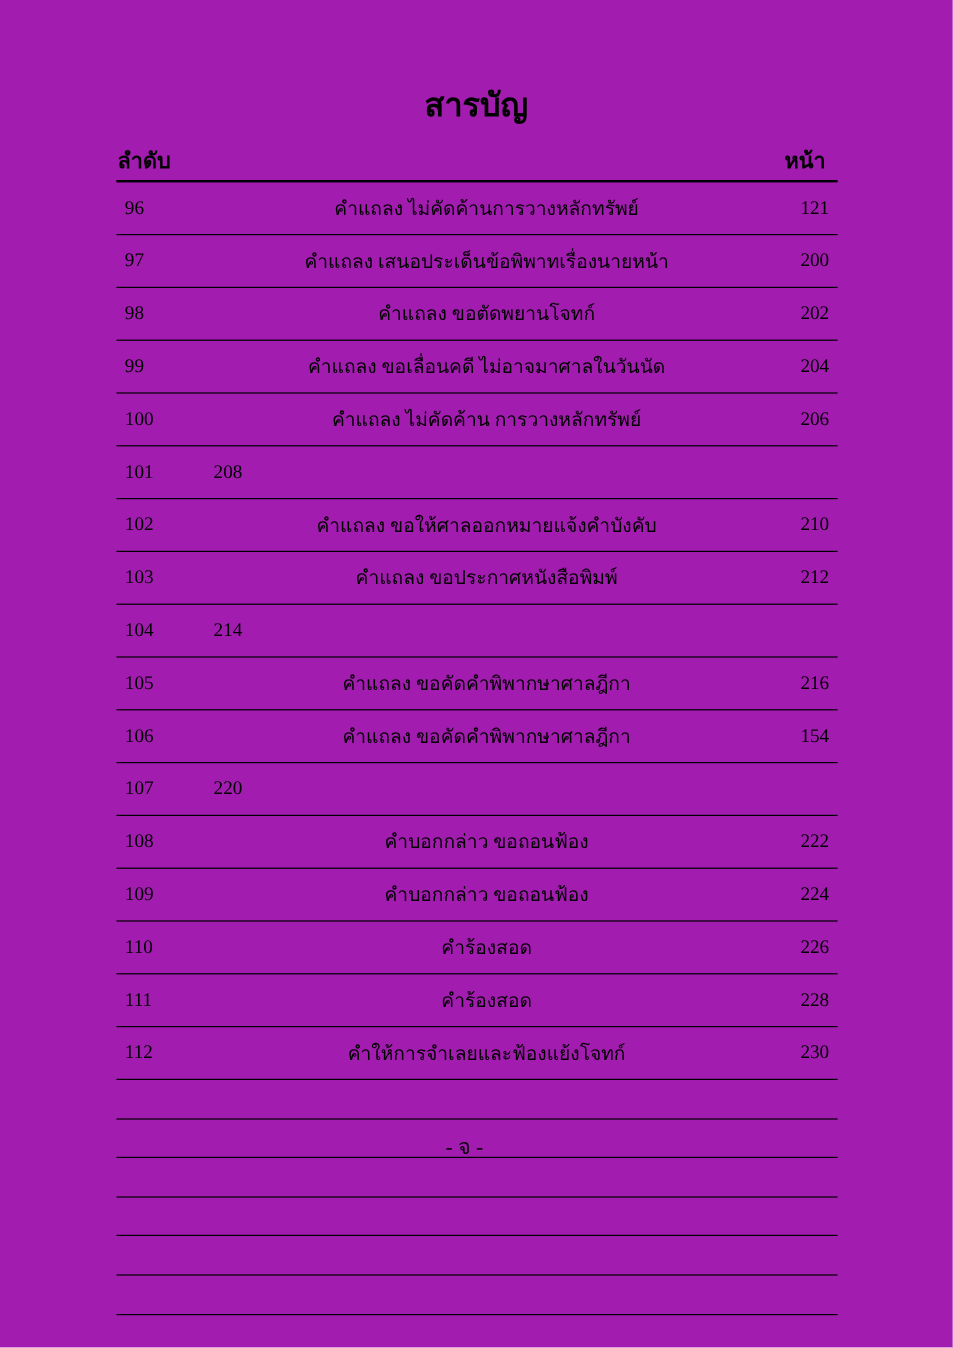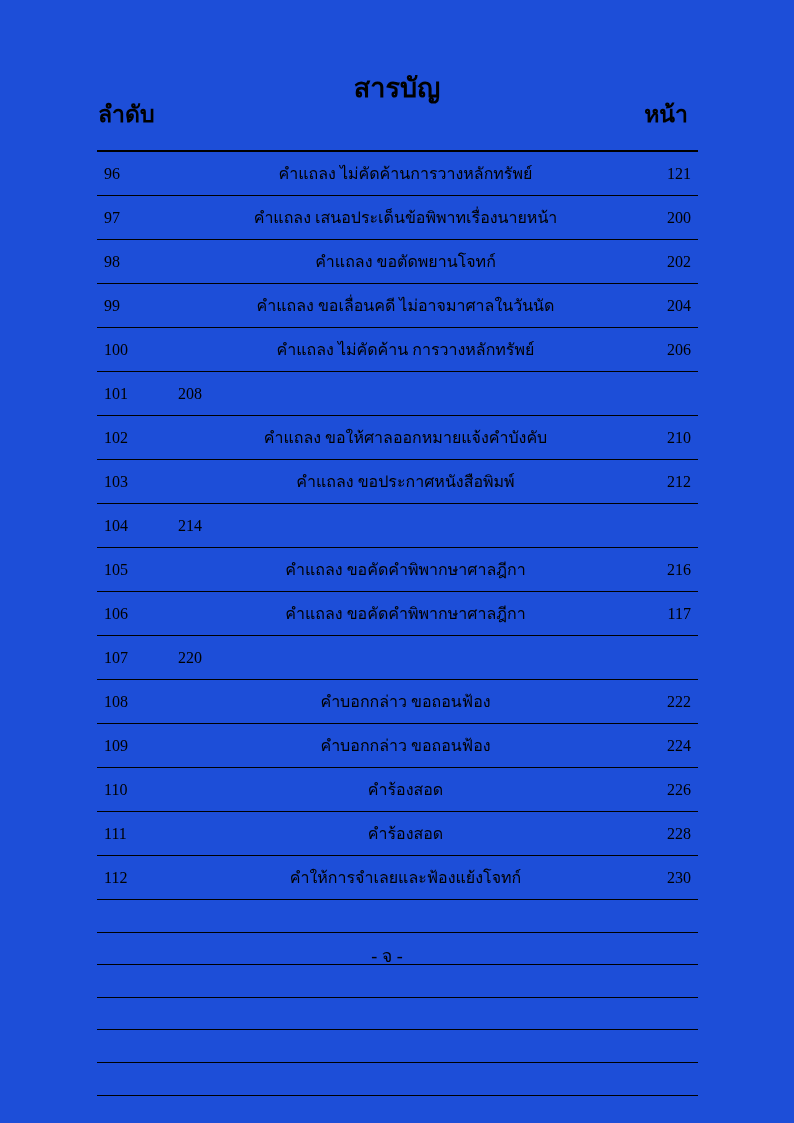--- a/index.html
+++ b/index.html
@@ -1,21 +1,21 @@
 <!DOCTYPE html>
 <html><head>
 <meta charset="utf-8">
 <style>
   * { box-sizing: border-box; }
   html, body { margin: 0; padding: 0; background: #ffffff; }
   .page {
     position: relative;
     width: 794px;
     height: 1123px;
-    background: #1d4ed8;
+    background: #a21caf;
     color: #000000;
     font-family: "Liberation Serif", "DejaVu Serif", serif;
     overflow: hidden;
   }
   .doc-title {
     position: absolute;
     top: 74px;
     left: 97px;
     width: 600px;
     text-align: center;
@@ -28,23 +28,23 @@
     top: 114px;
     left: 97px;
     width: 601px;
   }
   .toc-header {
     display: flex;
     justify-content: space-between;
     align-items: flex-end;
     height: 38px;
     border-bottom: 2px solid #000;
-    font-size: 23px;
+    font-size: 18px;
     font-weight: bold;
-    padding: 0 10px 18px 1px;
+    padding: 0 10px 2px 1px;
   }
   .toc-row {
     display: flex;
     align-items: center;
     height: 44px;
     border-bottom: 1.6px solid #000;
     font-size: 16px;
   }
   .col-no   { flex: none; width: 64px; padding-left: 7px; }
   .col-desc { flex: 1; white-space: nowrap; overflow: hidden; text-align: center; }
@@ -132,21 +132,21 @@
 
   <div class="toc-row">
     <span class="col-no">105</span>
     <span class="col-desc">คำแถลง ขอคัดคำพิพากษาศาลฎีกา</span>
     <span class="col-page">216</span>
   </div>
 
   <div class="toc-row">
     <span class="col-no">106</span>
     <span class="col-desc">คำแถลง ขอคัดคำพิพากษาศาลฎีกา</span>
-    <span class="col-page">117</span>
+    <span class="col-page">154</span>
   </div>
 
   <div class="toc-row">
     <span class="col-no">107</span>
     <span class="col-page">220</span>
   </div>
 
   <div class="toc-row">
     <span class="col-no">108</span>
     <span class="col-desc">คำบอกกล่าว ขอถอนฟ้อง</span>

